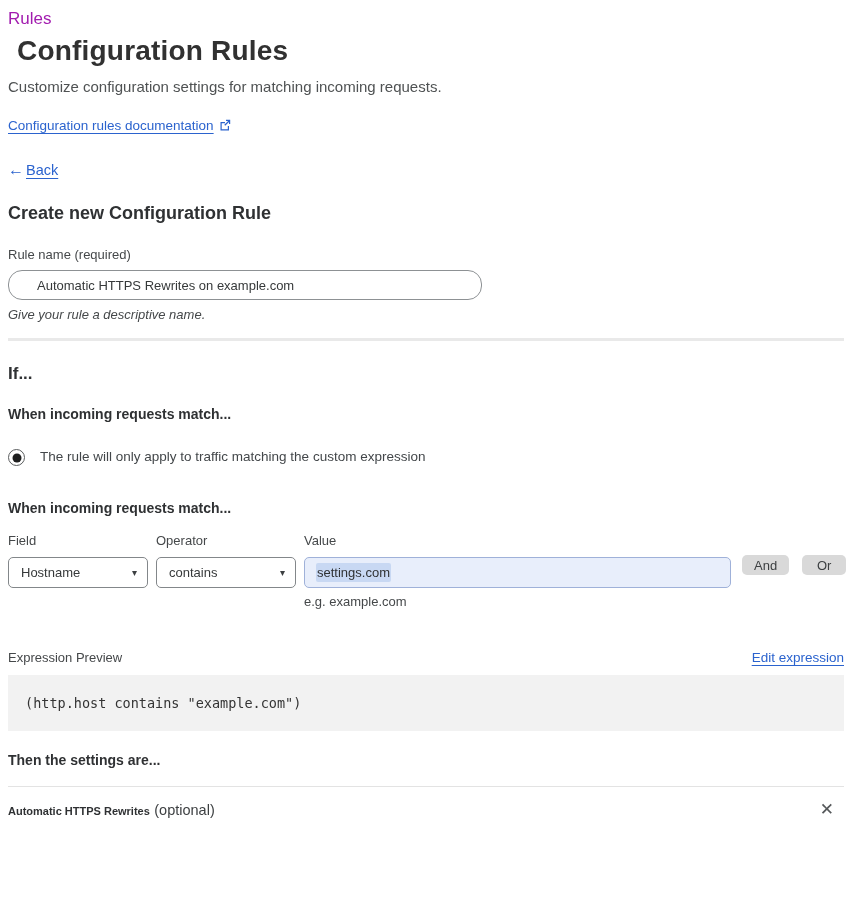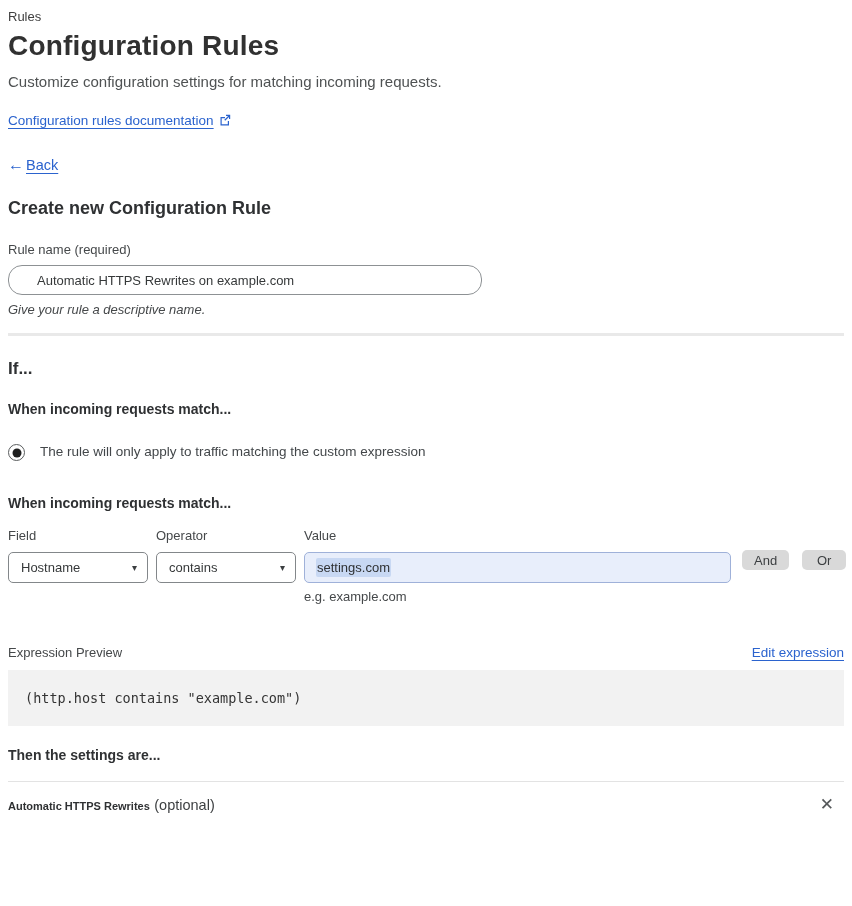--- a/index.html
+++ b/index.html
@@ -9,22 +9,22 @@
     height: 906px;
     font-family: "Liberation Sans", sans-serif;
     color: #36393a;
     padding: 9px 8px 0 8px;
     position: relative;
     overflow: hidden;
   }
   a { cursor: pointer; }
 
   
-  .breadcrumb { font-size: 13px; color: #404040; margin-bottom: 6px; }
-  .page-title { font-size: 28px; font-weight: bold; color: #313131; letter-spacing: 0.2px; margin-bottom: 11px; }
+  .breadcrumb { font-size: 17px; color: #a21caf; margin-bottom: 6px; }
+  .page-title { font-size: 28px; font-weight: bold; color: #313131; letter-spacing: 0.2px; margin-bottom: 11px; margin-left: 9px; }
   .subtitle { font-size: 15px; color: #4f5253; margin-bottom: 21px; }
   .doc-link-row { margin-bottom: 26px; }
   .link {
     color: #2b63ce;
     font-size: 13.5px;
     text-decoration: underline;
     text-underline-offset: 3px;
   }
   .ext-icon { display: inline-block; vertical-align: -1px; margin-left: 5px; }
   .back-row { margin-bottom: 24px; font-size: 15px; }

